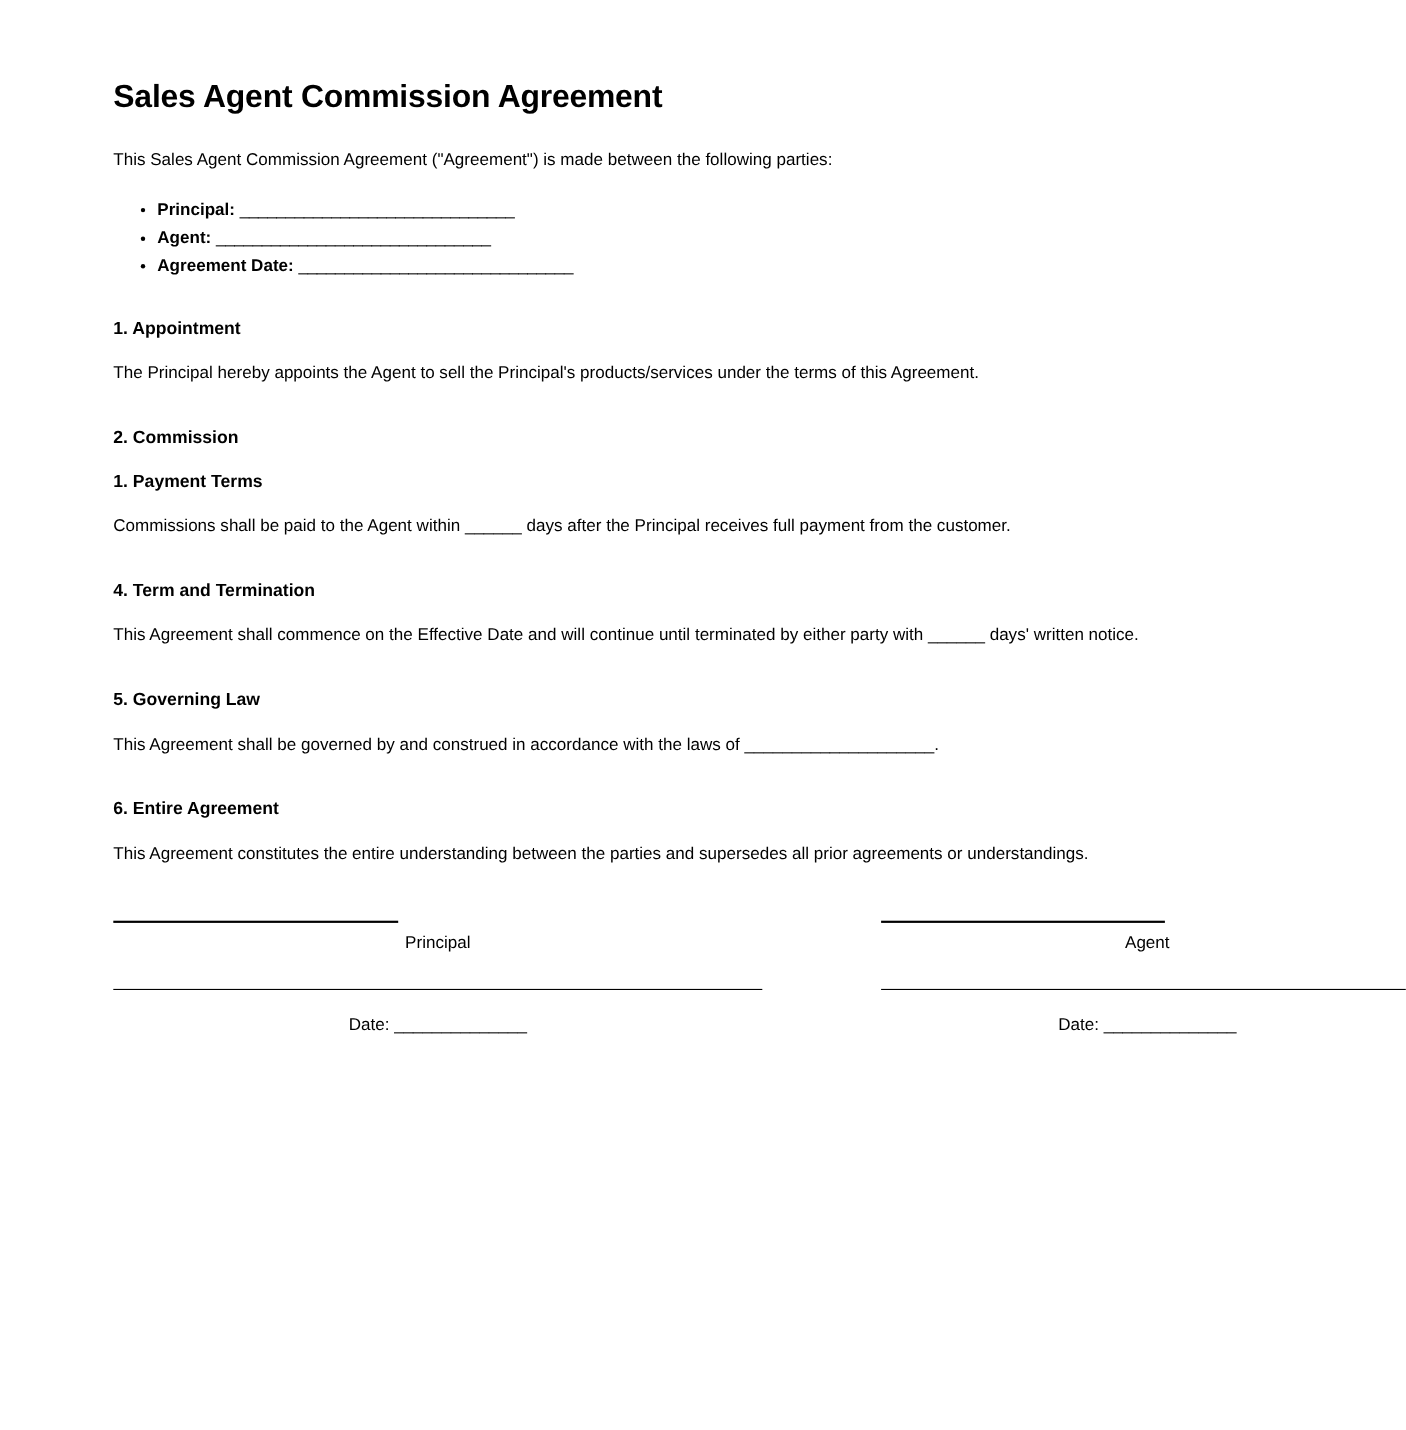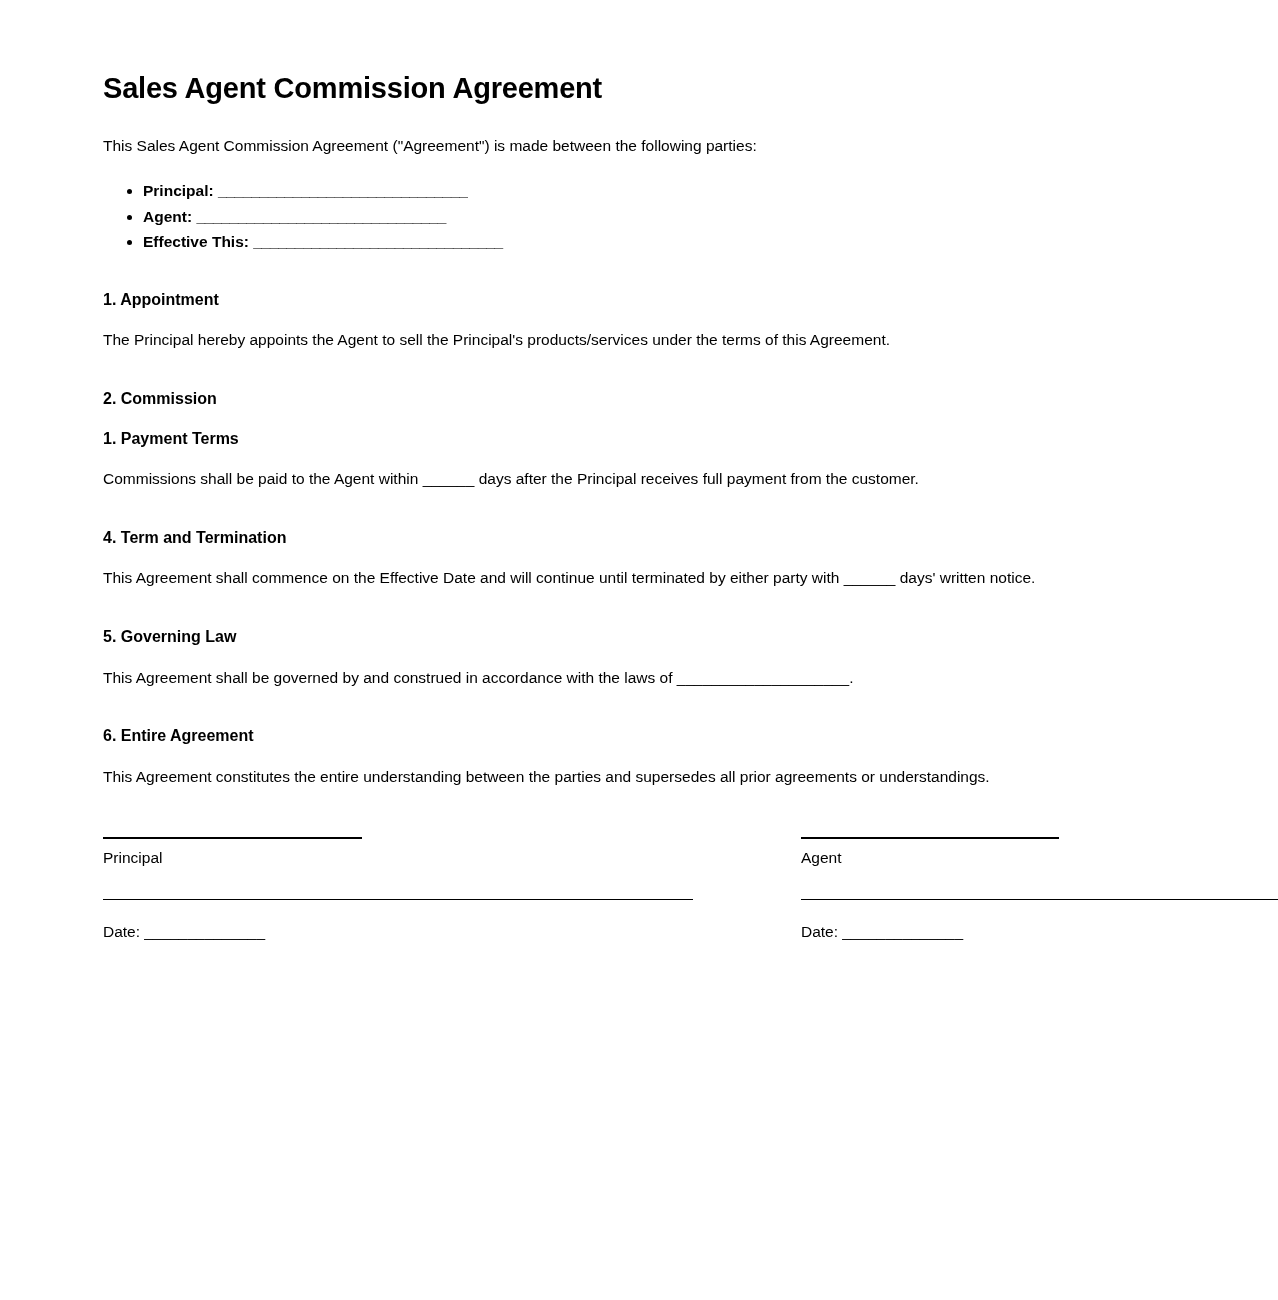--- a/index.html
+++ b/index.html
@@ -38,21 +38,20 @@
   ul.parties li {
     font-size: 15.5px;
     line-height: 1.62;
     margin: 0;
   }
   ul.parties li .lbl {
     font-weight: bold;
   }
   .blank {
     letter-spacing: -0.3px;
-    font-weight: bold;
   }
   h2.section-heading {
     font-size: 16px;
     font-weight: bold;
     line-height: 1.2;
     margin: 0 0 21px 0;
   }
   p.section-body {
     font-size: 15.5px;
     line-height: 1.35;
@@ -64,20 +63,21 @@
   table.sig-table {
     border-collapse: collapse;
     width: 1073px;
     table-layout: fixed;
   }
   table.sig-table td {
     vertical-align: top;
     padding: 0;
     font-size: 15.5px;
     line-height: 1.35;
+    text-align: center;
   }
   td.col-left { width: 590px; }
   td.col-gap  { width: 108px; }
   td.col-right { width: 484px; }
   .sig-cell-inner {
     padding: 11px 0 31px 0;
   }
   .date-cell-inner {
     padding: 22px 0 10px 0;
   }
@@ -110,21 +110,21 @@
   <ul class="parties">
     <li>
       <span class="lbl">Principal:</span>
       <span class="blank">______________________________</span>
     </li>
     <li>
       <span class="lbl">Agent:</span>
       <span class="blank">______________________________</span>
     </li>
     <li>
-      <span class="lbl">Effective This:</span>
+      <span class="lbl">Agreement Date:</span>
       <span class="blank">______________________________</span>
     </li>
   </ul>
 
   <h2 class="section-heading">1. Appointment</h2>
   <p class="section-body">The Principal hereby appoints the Agent to sell the Principal's products/services under the terms of this Agreement.</p>
 
   <h2 class="section-heading">2. Commission</h2>
 
   <h2 class="section-heading">1. Payment Terms</h2>

